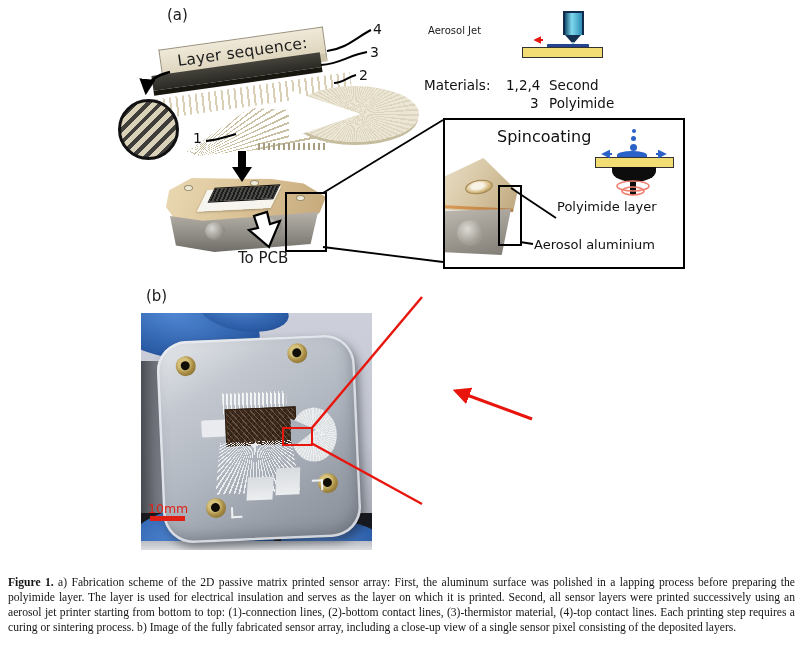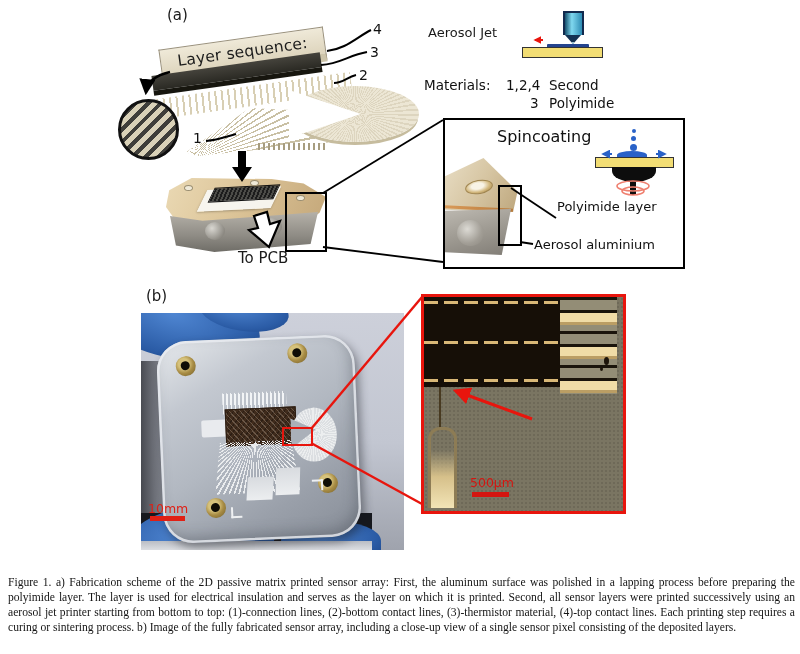--- a/index.html
+++ b/index.html
@@ -76,21 +76,21 @@
         background:radial-gradient(ellipse at 45% 40%,#f8f3e6 0 30%,#d3b87e 60%,#97793f 100%);border:1px solid #a08550;}
   .corner-copper{left:0;top:49px;width:68px;height:3px;transform:rotate(3deg);
         background:linear-gradient(90deg,#d99a58,#b7793a);}
   .corner-front{left:0;top:51px;width:66px;height:46px;
         clip-path:polygon(0 4%,100% 0,86% 100%,0 94%);
         background:linear-gradient(165deg,#bdb9b1 0%,#9b978f 55%,#807c75 100%);}
   .corner-hole{left:12px;top:62px;width:27px;height:26px;border-radius:50%;
         background:radial-gradient(circle at 38% 35%,#dcdad4,#a29e96 60%,#8b877f 100%);}
 
   
-  .photo{left:141px;top:313px;width:263px;height:237px;overflow:hidden;
+  .photo{left:141px;top:313px;width:231px;height:237px;overflow:hidden;
         background:linear-gradient(180deg,#cdd0da 0%,#c2c6d1 55%,#9fa3ad 100%);}
   .glove{background:radial-gradient(ellipse at 40% 40%,#4f86d2,#2b5ca6 65%,#1a4080);}
   .pdev{left:19px;top:25px;width:198px;height:202px;border-radius:30px;transform:rotate(-2.5deg);
         background:linear-gradient(150deg,#e6e9ec 0%,#c3c8d0 25%,#b2b8c1 50%,#9aa0aa 75%,#878d97 100%);
         box-shadow:inset 0 0 0 2.5px rgba(235,238,242,.8),inset -4px -6px 14px rgba(60,65,75,.35),3px 5px 10px rgba(20,22,28,.45);}
   .screw{width:20px;height:20px;border-radius:50%;
         background:radial-gradient(circle at 40% 38%,#d6c27c 0 30%,#a88c44 55%,#6f5c28 100%);}
   .screw::after{content:"";position:absolute;left:5px;top:5px;width:9px;height:9px;border-radius:50%;background:#100e06;}
   .redbox{border:2.2px solid #e8150d;}
   .scale-red{color:#e02015;font-size:12.5px;white-space:nowrap;}
@@ -113,21 +113,21 @@
         background:linear-gradient(180deg,#261d10 0%,#332818 25%,#3d3119 50%,#4d3f24 75%,#5a4b2d 100%);
         background-image:radial-gradient(rgba(0,0,0,.12) 1px,rgba(0,0,0,0) 1px);background-size:3px 3px;}
   .in-gold{left:0;top:62px;width:141px;height:15px;
         background:linear-gradient(180deg,#150e06 0%,#a8854a 20%,#eedcab 45%,#f4e6bb 60%,#c7a665 80%,#150e06 100%);}
   .in-vstripe{left:60px;top:0;width:18px;height:143px;
         background:linear-gradient(90deg,rgba(0,0,0,0),rgba(228,200,140,.30) 50%,rgba(0,0,0,0));}
 
   
   .caption{left:8px;top:576px;width:787px;font-family:"Liberation Serif","DejaVu Serif",serif;
         font-size:11.6px;line-height:14.9px;text-align:justify;color:#141414;}
-  .caption b{font-weight:normal;}
+  .caption b{font-weight:bold;}
   svg.overlay{position:absolute;left:0;top:0;z-index:40;pointer-events:none;}
 </style>
 </head>
 <body>
 
 <div class="canvas">
 
   <div class="abs lbl" style="left:167px;top:6px">(a)</div>
 
   <div class="abs plate4">
@@ -154,21 +154,21 @@
   <div class="abs dev-hole" style="left:205px;top:222px"></div>
   <div class="abs dev-hole" style="left:262px;top:218px"></div>
   <div class="abs dev-print"></div>
   <div class="abs dev-chip"></div>
   <div class="abs dev-screw" style="left:184px;top:185px"></div>
   <div class="abs dev-screw" style="left:250px;top:180px"></div>
   <div class="abs dev-screw" style="left:296px;top:195px"></div>
   <div class="abs rectA"></div>
   <div class="abs lbl" style="left:238px;top:249px">To PCB</div>
 
-  <div class="abs lbl" style="left:428px;top:25px;font-size:13px">Aerosol Jet</div>
+  <div class="abs lbl" style="left:428px;top:25px;font-size:10px">Aerosol Jet</div>
   <div class="abs noz-body"></div>
   <div class="abs noz-tip"></div>
   <div class="abs noz-stream"></div>
   <div class="abs aj-trace"></div>
   <div class="abs aj-substrate"></div>
 
   <div class="abs mat" style="left:424px;top:77px">Materials:</div>
   <div class="abs mat" style="left:506px;top:77px">1,2,4</div>
   <div class="abs mat" style="left:549px;top:77px">Second</div>
   <div class="abs mat" style="left:530px;top:95px">3</div>
@@ -219,34 +219,20 @@
       <div class="abs" style="left:114px;top:131px;width:24px;height:27px;background:linear-gradient(180deg,#d8dbdf,#eceef0);transform:skewX(-4deg)"></div>
       <div class="abs" style="left:68px;top:168px;width:9px;height:9px;border-left:2px solid #eef0f2;border-bottom:2px solid #eef0f2"></div>
       <div class="abs" style="left:150px;top:144px;width:9px;height:9px;border-right:2px solid #eef0f2;border-top:2px solid #eef0f2"></div>
     </div>
 
     <div class="abs redbox" style="left:141px;top:114px;width:27px;height:15px"></div>
     <div class="abs scale-red" style="left:7px;top:188px">10mm</div>
     <div class="abs scale-bar" style="left:9px;top:203px;width:35px;height:4.5px"></div>
   </div>
 
-  <div class="abs bigbox">
-    <div class="abs bb-dark">
-      <div class="abs gold-line" style="left:0;top:4px;width:136px"></div>
-      <div class="abs gold-line" style="left:0;top:44px;width:136px"></div>
-      <div class="abs gold-line" style="left:0;top:82px;width:136px"></div>
-    </div>
-    <div class="abs bb-stripes"></div>
-    <div class="abs bb-vline"></div>
-    <div class="abs bb-probe"></div>
-    <div class="abs" style="left:180px;top:60px;width:5px;height:8px;background:#1d150a;border-radius:50%"></div>
-    <div class="abs" style="left:176px;top:70px;width:3px;height:4px;background:#1d150a;border-radius:50%"></div>
-    <div class="abs mscale" style="left:46px;top:178px">500μm</div>
-    <div class="abs mbar" style="left:48px;top:195px;width:37px;height:5px"></div>
-  </div>
 
 
   <svg class="overlay" width="800" height="654" viewBox="0 0 800 654">
     <defs>
       <marker id="mb" viewBox="0 0 10 10" refX="8" refY="5" markerWidth="6.5" markerHeight="6.5" orient="auto">
           <path d="M0,0 L10,5 L0,10 Z" fill="#000"></path>
         </marker>
       <marker id="mr" viewBox="0 0 10 10" refX="8" refY="5" markerWidth="5.5" markerHeight="5.5" orient="auto">
           <path d="M0,0 L10,5 L0,10 Z" fill="#e8150d"></path>
         </marker>

